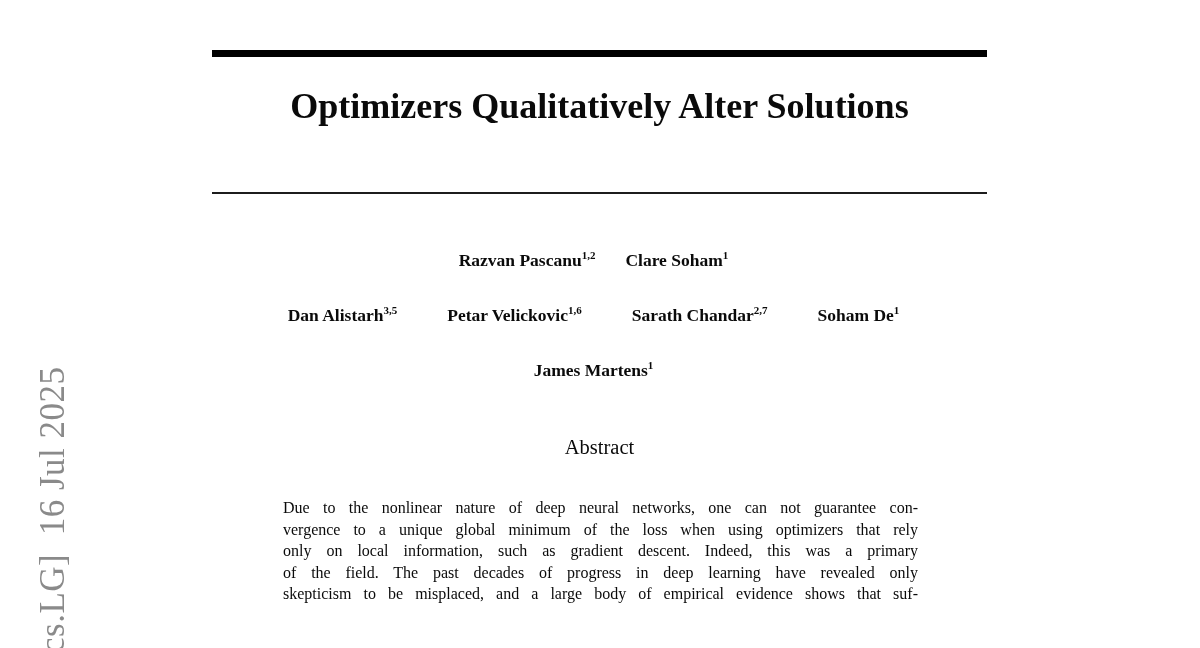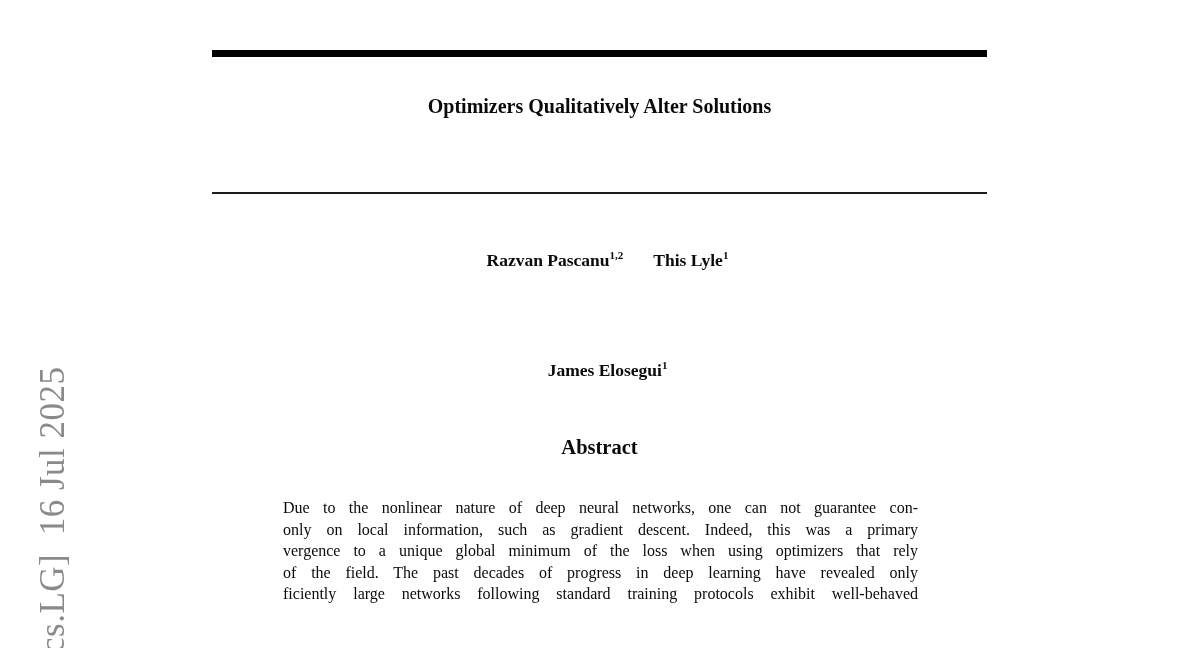--- a/index.html
+++ b/index.html
@@ -13,39 +13,39 @@
     transform-origin:0 0; transform:rotate(-90deg);
     font-size:35px; line-height:40px; color:#8a8a8a;
     white-space:pre; letter-spacing:0.5px;
   }
   .rule-thick {
     position:absolute; left:212px; top:50px; width:775px; height:7px;
     background:#000000;
   }
   .title {
     position:absolute; left:212px; top:88px; width:775px; margin:0;
-    text-align:center; font-weight:bold; font-size:20px; line-height:37px;
+    text-align:center; font-weight:bold; font-size:36px; line-height:37px;
   }
   .title-line { display:block; }
   .rule-thin {
     position:absolute; left:212px; top:192px; width:775px; height:2px;
     background:#1c1c1c;
   }
   .author-row {
-    position:absolute; left:220px; width:775px;
+    position:absolute; left:206px; width:775px;
     display:flex; justify-content:center; align-items:baseline;
     font-weight:bold; font-size:17.5px; line-height:22px;
   }
   .author-row-1 { top:249px; column-gap:30px; }
   .author-row-2 { top:304px; column-gap:50px; }
   .author-row-3 { top:359px; }
   .author sup { font-size:11px; line-height:0; }
   .abstract-heading {
     position:absolute; left:212px; top:436px; width:775px;
-    text-align:center; font-weight:bold; font-size:20.5px;
+    text-align:center; font-weight:normal; font-size:20.5px;
   }
   .abstract {
     position:absolute; left:283px; top:497px; width:635px;
     font-size:16px; line-height:21.5px;
   }
   .abstract-line {
     text-align:justify;
     text-align-last:justify;
   }
 </style>
@@ -59,31 +59,37 @@
   <div class="rule-thick"></div>
 
   <h1 class="title">
     <span class="title-line">Optimizers Qualitatively Alter Solutions</span>
   </h1>
 
   <div class="rule-thin"></div>
 
   <div class="author-row author-row-1">
     <span class="author"><span>Razvan Pascanu</span><sup>1,2</sup></span>
-    <span class="author"><span>This Lyle</span><sup>1</sup></span>
+    <span class="author"><span>Clare Soham</span><sup>1</sup></span>
   </div>
 
+  <div class="author-row author-row-2">
+    <span class="author"><span>Dan Alistarh</span><sup>3,5</sup></span>
+    <span class="author"><span>Petar Velickovic</span><sup>1,6</sup></span>
+    <span class="author"><span>Sarath Chandar</span><sup>2,7</sup></span>
+    <span class="author"><span>Soham De</span><sup>1</sup></span>
+  </div>
 
   <div class="author-row author-row-3">
-    <span class="author"><span>James Elosegui</span><sup>1</sup></span>
+    <span class="author"><span>James Martens</span><sup>1</sup></span>
   </div>
 
   <div class="abstract-heading">Abstract</div>
 
   <div class="abstract">
     <div class="abstract-line">Due to the nonlinear nature of deep neural networks, one can not guarantee con-</div>
+    <div class="abstract-line">vergence to a unique global minimum of the loss when using optimizers that rely</div>
     <div class="abstract-line">only on local information, such as gradient descent.  Indeed, this was a primary</div>
-    <div class="abstract-line">vergence to a unique global minimum of the loss when using optimizers that rely</div>
     <div class="abstract-line">of the field.  The past decades of progress in deep learning have revealed only</div>
-    <div class="abstract-line">ficiently large networks following standard training protocols exhibit well-behaved</div>
+    <div class="abstract-line">skepticism to be misplaced, and a large body of empirical evidence shows that suf-</div>
   </div>
 
 </div>
 
 </body></html>

